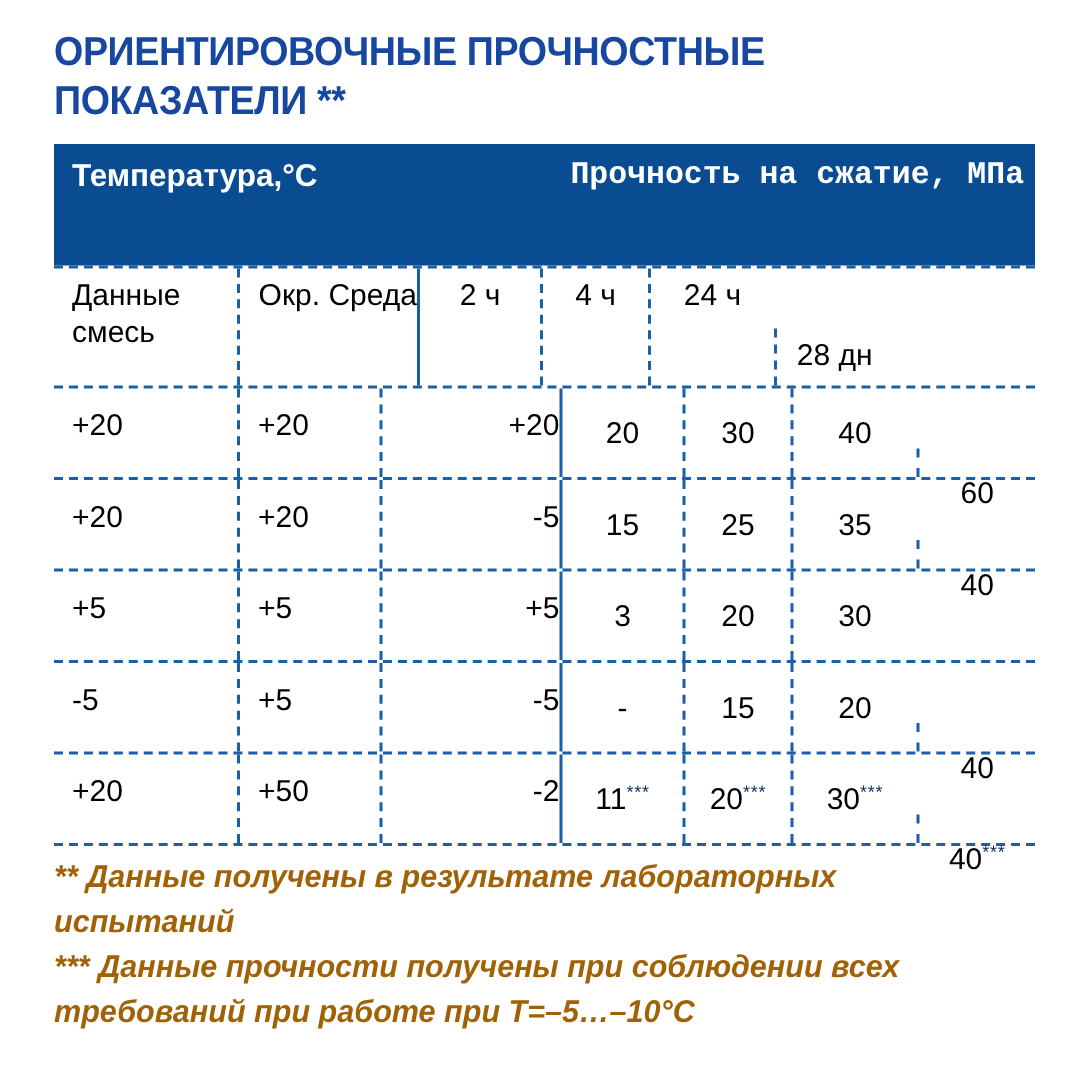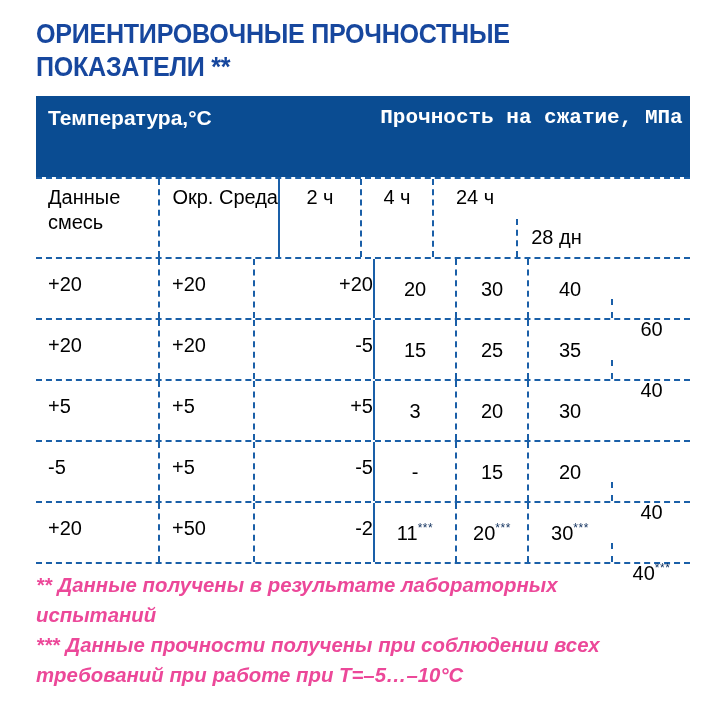--- a/index.html
+++ b/index.html
@@ -121,21 +121,21 @@
     letter-spacing: 0.5px;
     color: #10305E;
   }
 
   
   #footnotes {
     position: absolute;
     left: 36px;
     top: 570px;
     width: 662px;
-    color: #ec4899;
+    color: #a16207;
     font-style: italic;
     font-weight: bold;
     font-size: 21px;
     line-height: 30px;
   }
   #footnotes .fn {
     transform: scaleX(0.97);
     transform-origin: left top;
   }
   #fn-2 { margin-top: 0px; }

